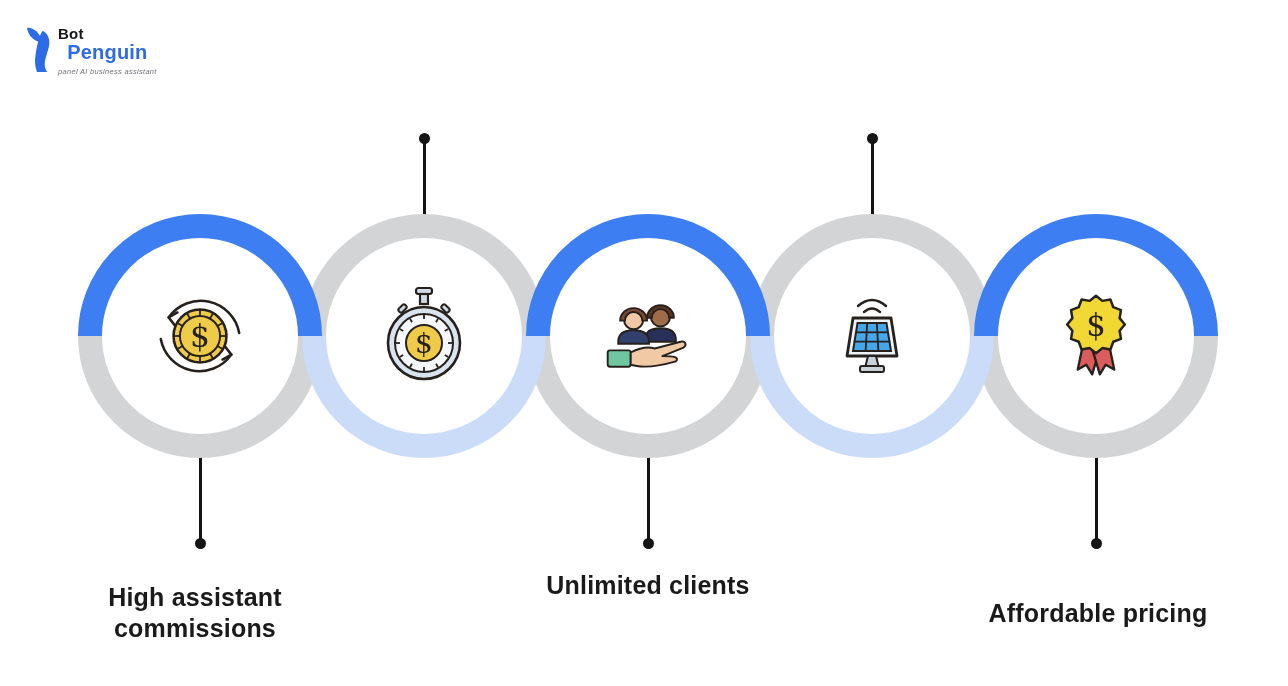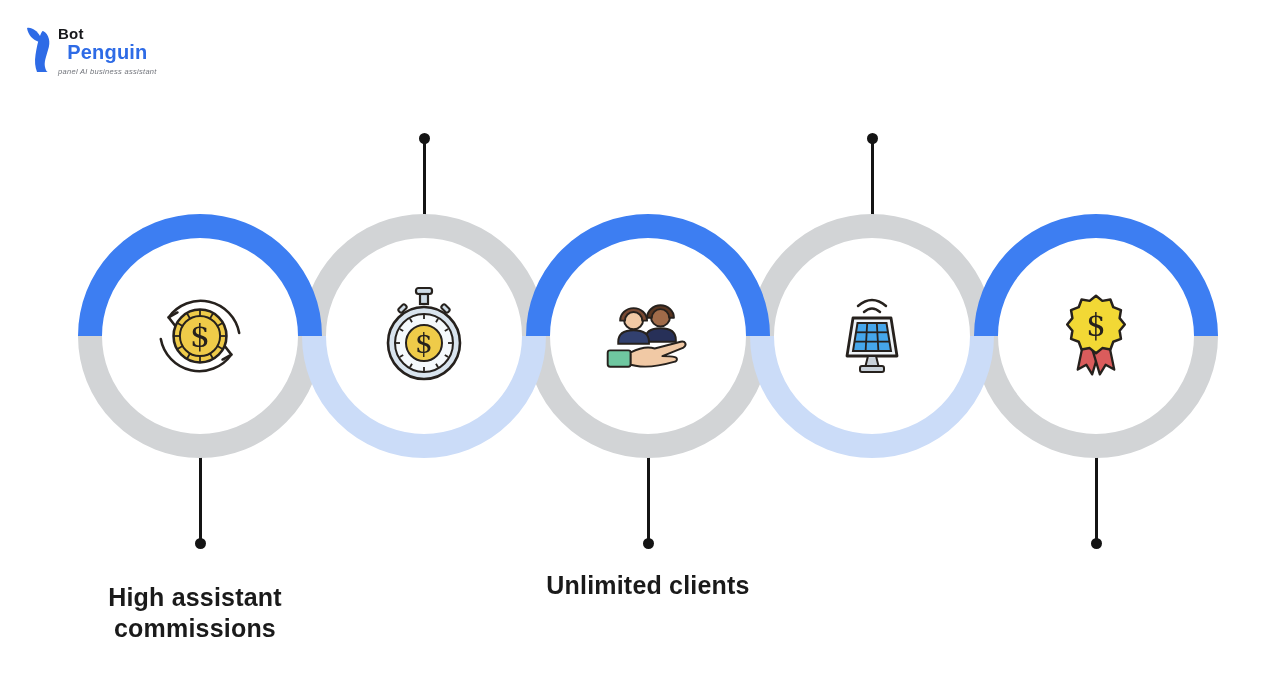--- a/index.html
+++ b/index.html
@@ -193,14 +193,15 @@
     <div class="ring-half bottom-half ring-gray z-gray"></div>
     <div class="icon-wrap">
       <svg width="96" height="96" viewBox="0 0 100 100">
         <path d="M37 56 L55 60 L46 90 L40 80 L31 85 Z" fill="#DA5C5C" stroke="#26211D" stroke-width="2.4" stroke-linejoin="round"></path>
         <path d="M63 56 L45 60 L54 90 L60 80 L69 85 Z" fill="#DA5C5C" stroke="#26211D" stroke-width="2.4" stroke-linejoin="round"></path>
         <polygon points="80,38 74.6,44.6 76,53 68,56 65,64 56.6,62.6 50,68 43.4,62.6 35,64 32,56 24,53 25.4,44.6 20,38 25.4,31.4 24,23 32,20 35,12 43.4,13.4 50,8 56.6,13.4 65,12 68,20 76,23 74.6,31.4" fill="#F2D835" stroke="#26211D" stroke-width="2.6" stroke-linejoin="round"></polygon>
         <text class="dollar" x="50" y="50" font-size="32" text-anchor="middle" fill="#26211D">$</text>
       </svg>
     </div>
   </div>
+  <div class="step-label lbl5">Affordable pricing</div>
 
 </div>
 
 </body></html>

